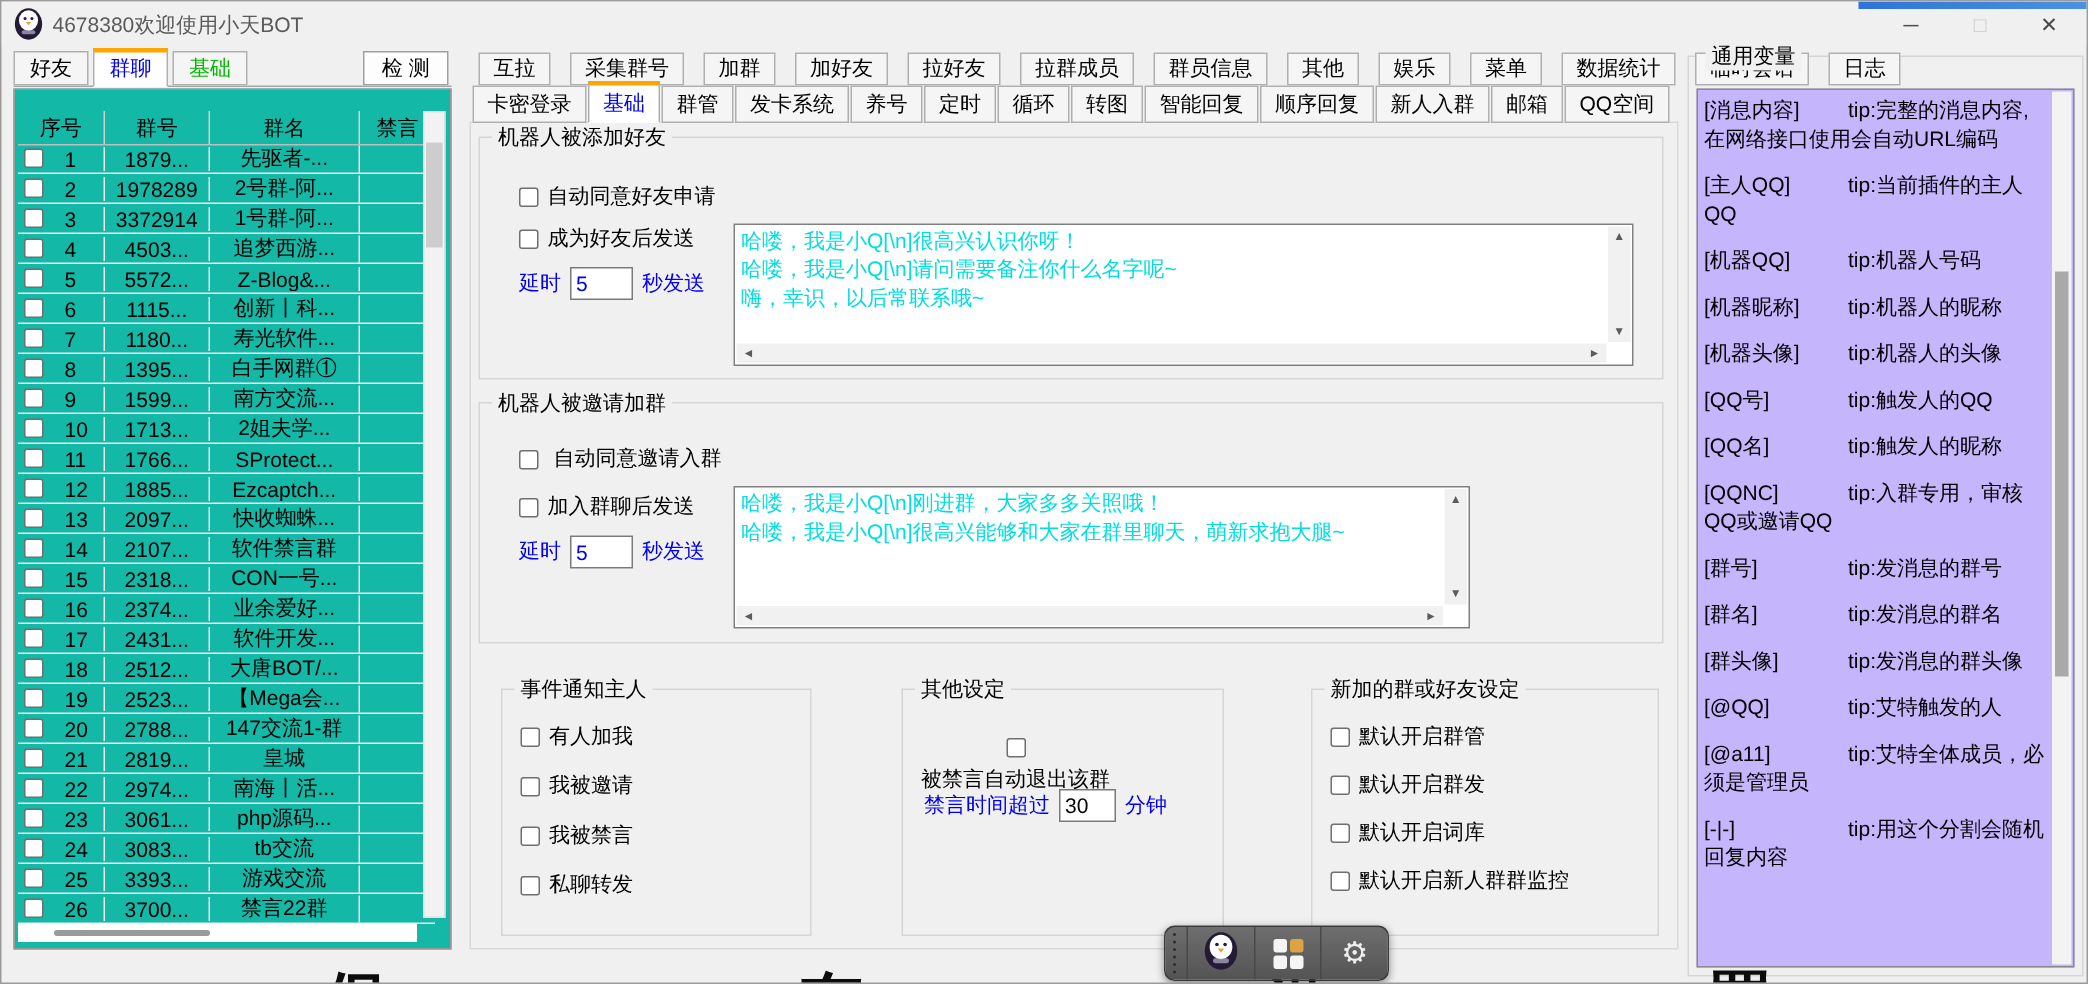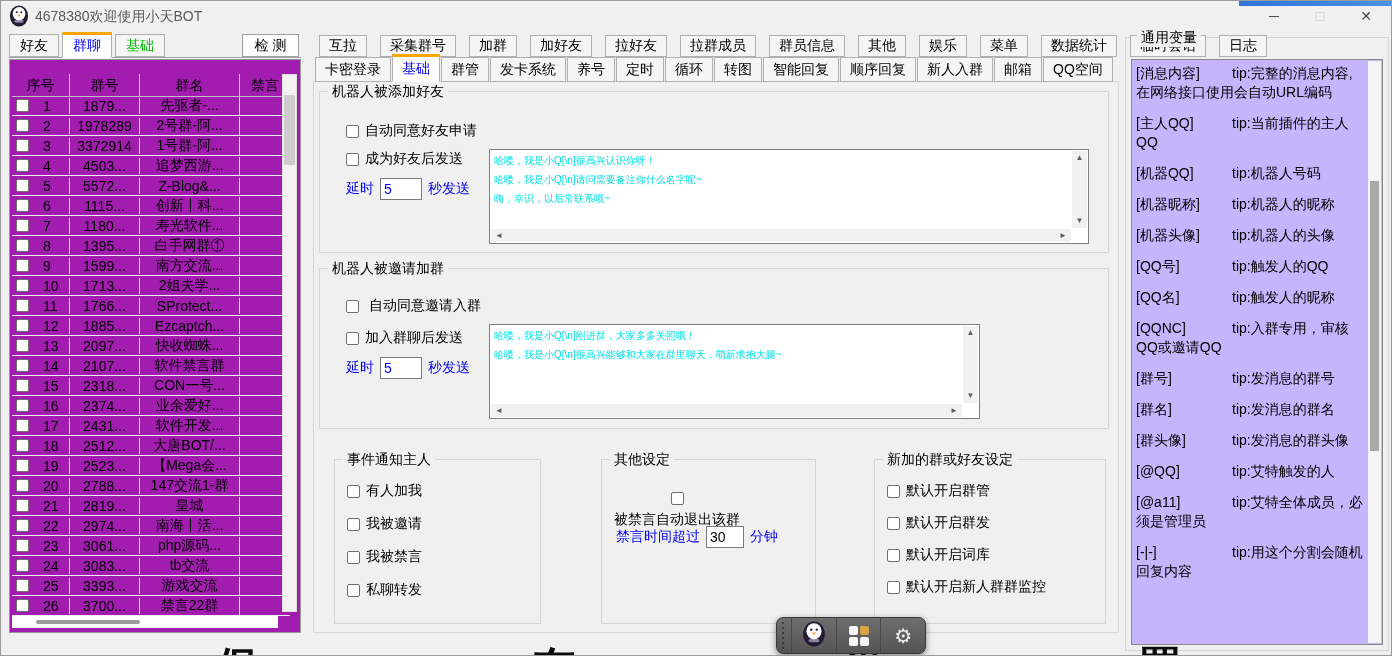--- a/index.html
+++ b/index.html
@@ -21,21 +21,21 @@
   
   .ltab-underline{position:absolute;left:8px;top:56px;width:292px;height:0;border-top:1px solid #a6a6a6;z-index:1;}
   .ltabstrip{position:absolute;left:8px;top:33px;display:flex;z-index:2;}
   .ltab{height:23px;padding:0 10px;border:1px solid #b0b0b0;background:#f5f5f5;display:flex;align-items:center;
     margin-right:3px;box-sizing:border-box;}
   .ltab.active{background:#fff;color:#0000ee;border-top:3px solid #ffa500;height:26px;margin-top:-2px;
     border-bottom:1px solid #fff;}
   .detect-btn{position:absolute;left:241px;top:33px;width:57px;height:23px;border:1px solid #9f9f9f;background:#fdfdfd;
     text-align:center;line-height:21px;box-sizing:border-box;z-index:2;}
 
-  .left-box{position:absolute;left:8px;top:58px;width:292px;height:574px;background:#a21caf;border:1px solid #989898;
+  .left-box{position:absolute;left:8px;top:58px;width:292px;height:574px;background:#14b8a6;border:1px solid #989898;
     box-sizing:border-box;}
   .thead{position:absolute;left:2px;top:14px;display:flex;height:22px;border-bottom:1px solid #bdbdbd;}
   .th{border-right:1px solid #cfcfcf;text-align:center;line-height:22px;box-sizing:border-box;}
   .th:nth-of-type(1){width:58px}
   .th:nth-of-type(2){width:70px}
   .th:nth-of-type(3){width:100px}
   .th:nth-of-type(4){width:50px;border-right:none}
   .tbody{position:absolute;left:2px;top:36px;width:278px;height:534px;overflow:hidden;}
   .tr{display:flex;align-items:center;height:20px;box-sizing:border-box;border-bottom:1px solid #efefef;}
   .cb{display:inline-block;width:13px;height:13px;border:1px solid #6f6f6f;border-radius:2px;background:#fff;
@@ -72,21 +72,21 @@
   .fs5{left:873px;top:458px;width:232px;height:165px;}
   .cbrow{position:absolute;display:flex;align-items:center;gap:6px;white-space:nowrap;}
   .blue{color:#0000ee;}
   .num-input{width:42px;height:22px;border:1px solid #7a7a7a;font-size:14px;padding:0 3px;box-sizing:border-box;
     background:#fff;font-family:"Liberation Sans",sans-serif;}
   .num-input.blue-val{color:#0000ee;}
   .delay-row{position:absolute;display:flex;align-items:center;gap:6px;}
 
   .msgbox{position:absolute;border:1px solid #7f7f7f;background:#fff;box-sizing:border-box;}
   .msg-text{position:absolute;left:4px;top:1px;right:18px;bottom:15px;color:#00dde0;white-space:pre-wrap;
-    line-height:19px;font-size:10px;overflow:hidden;}
+    line-height:19px;font-size:14px;overflow:hidden;}
   .msg-vsb{position:absolute;top:1px;right:1px;width:15px;bottom:15px;background:#f1f1f1;}
   .msg-hsb{position:absolute;left:1px;bottom:1px;right:17px;height:13px;background:#f1f1f1;}
   .sb-arrow{position:absolute;font-size:8px;color:#5c5c5c;line-height:8px;}
   .sb-up{top:3px;left:50%;transform:translateX(-50%);}
   .sb-down{bottom:3px;left:50%;transform:translateX(-50%);}
   .sb-left{left:4px;top:50%;transform:translateY(-50%);}
   .sb-right{right:4px;top:50%;transform:translateY(-50%);}
 
   
   .cblist .cbrow{position:static;}

